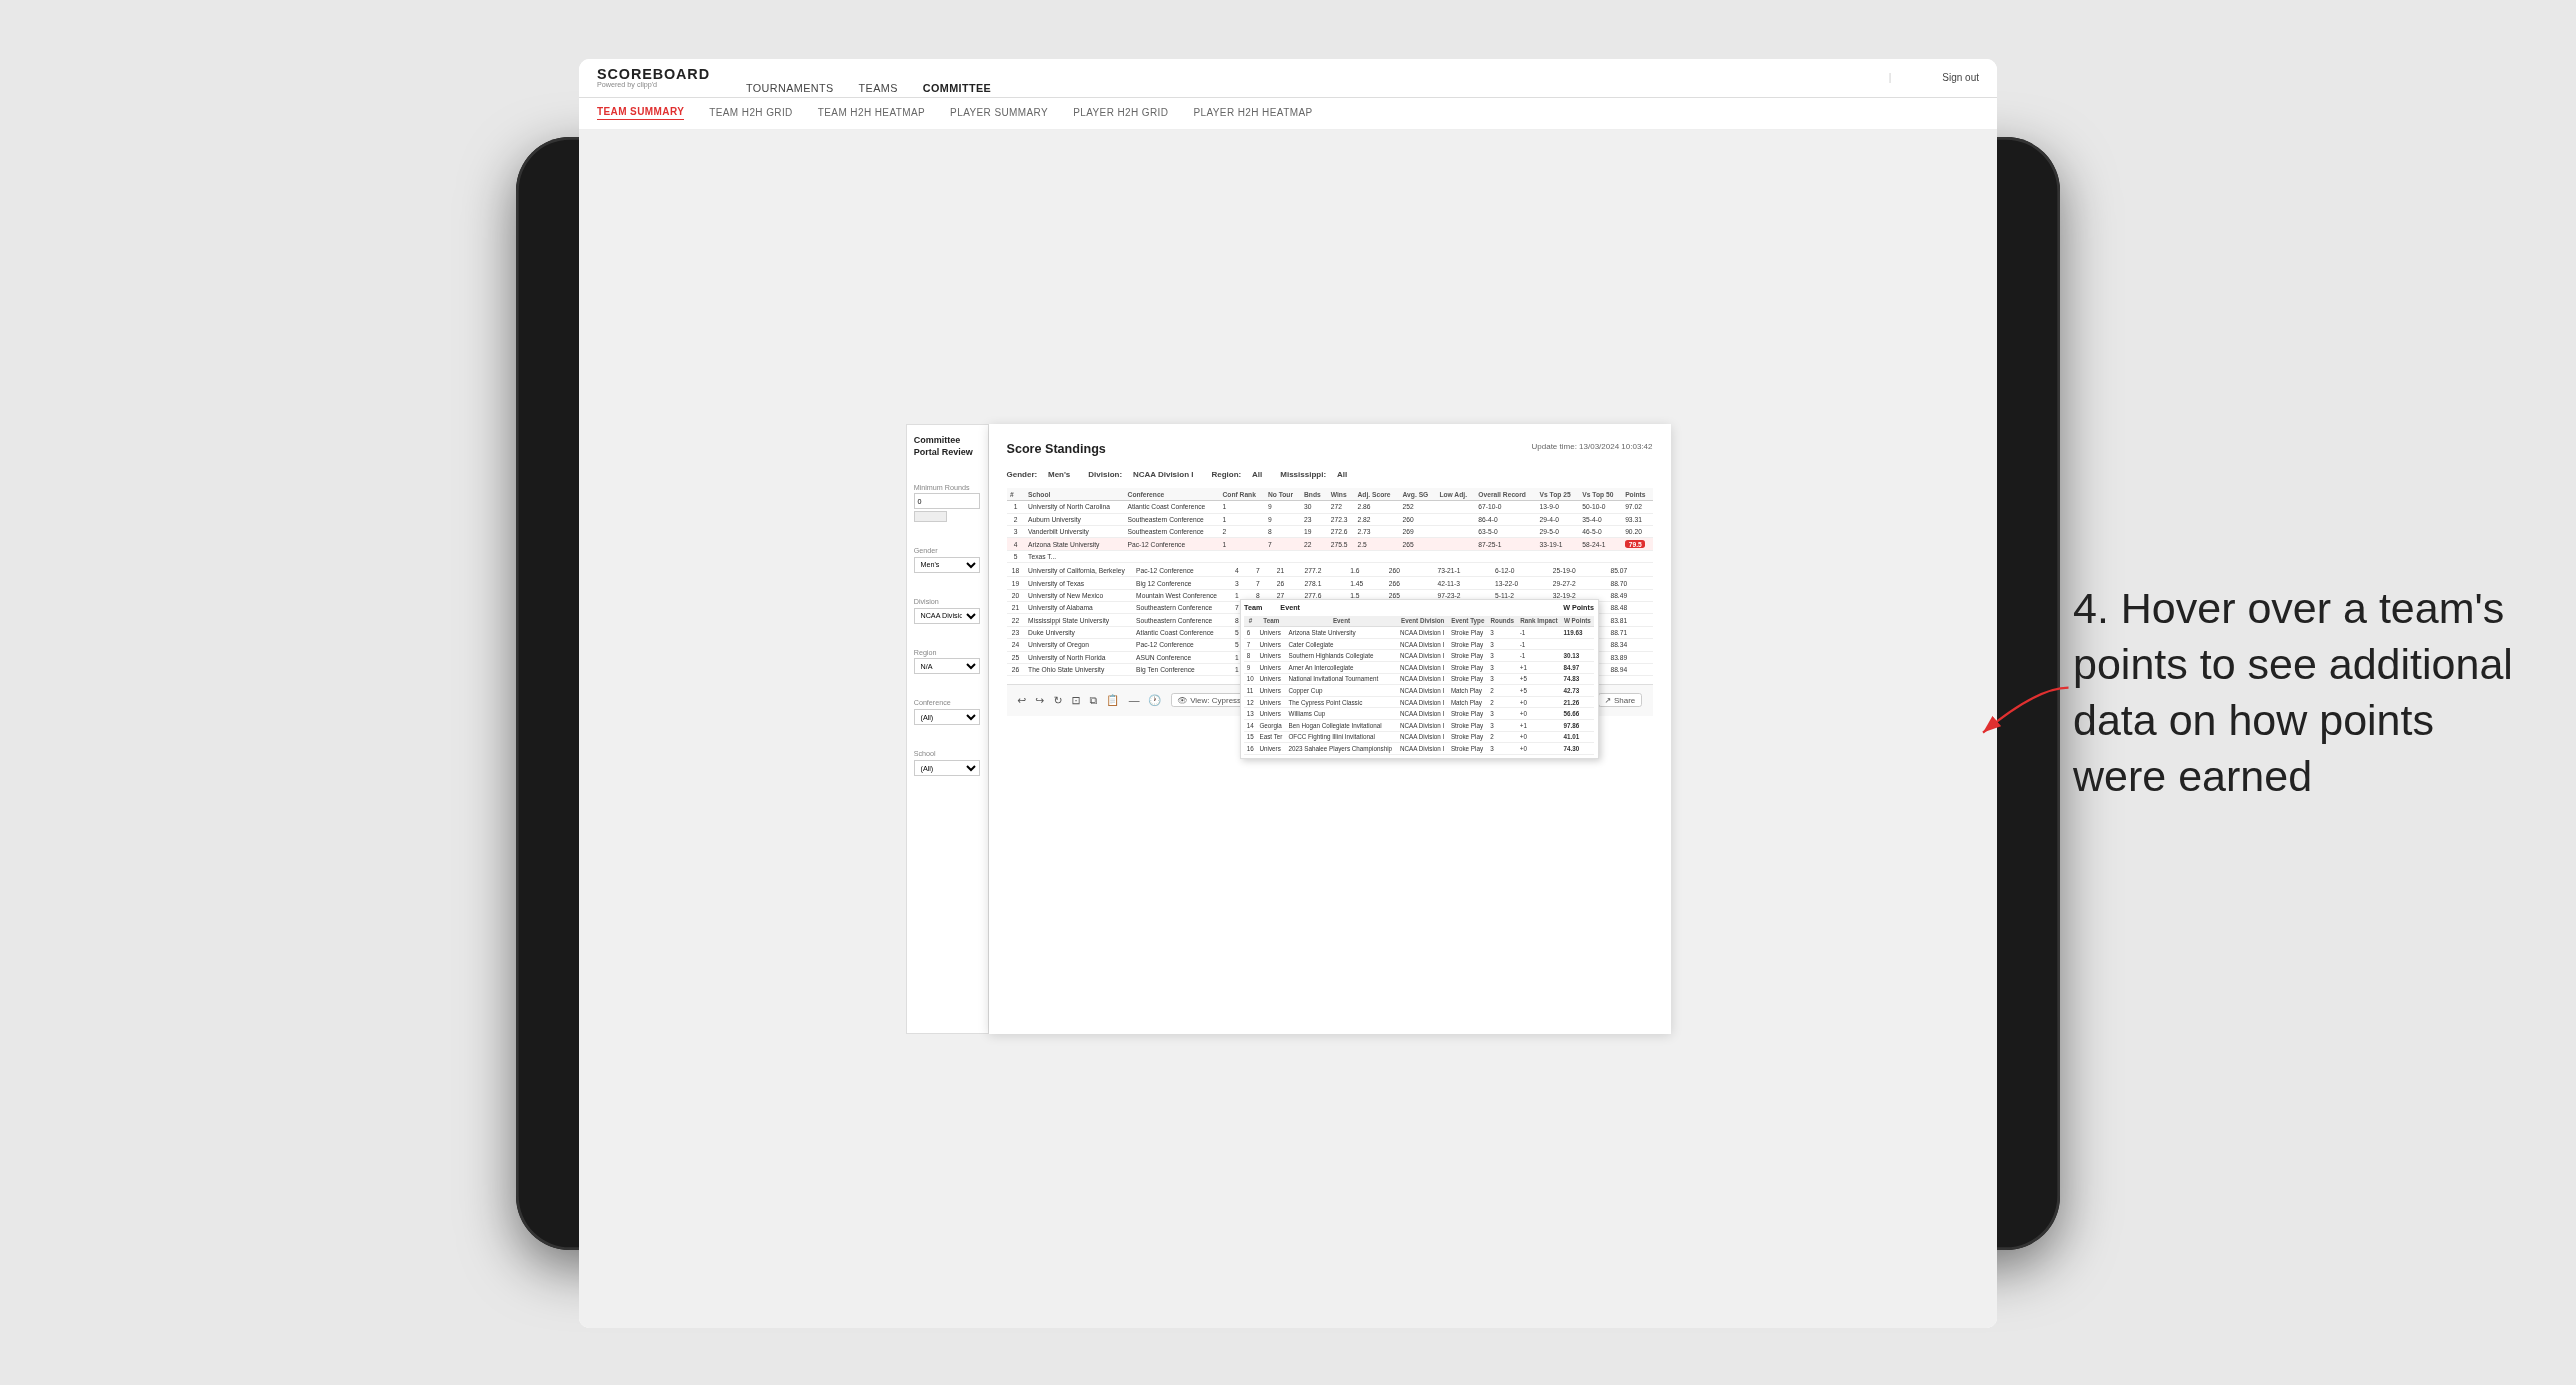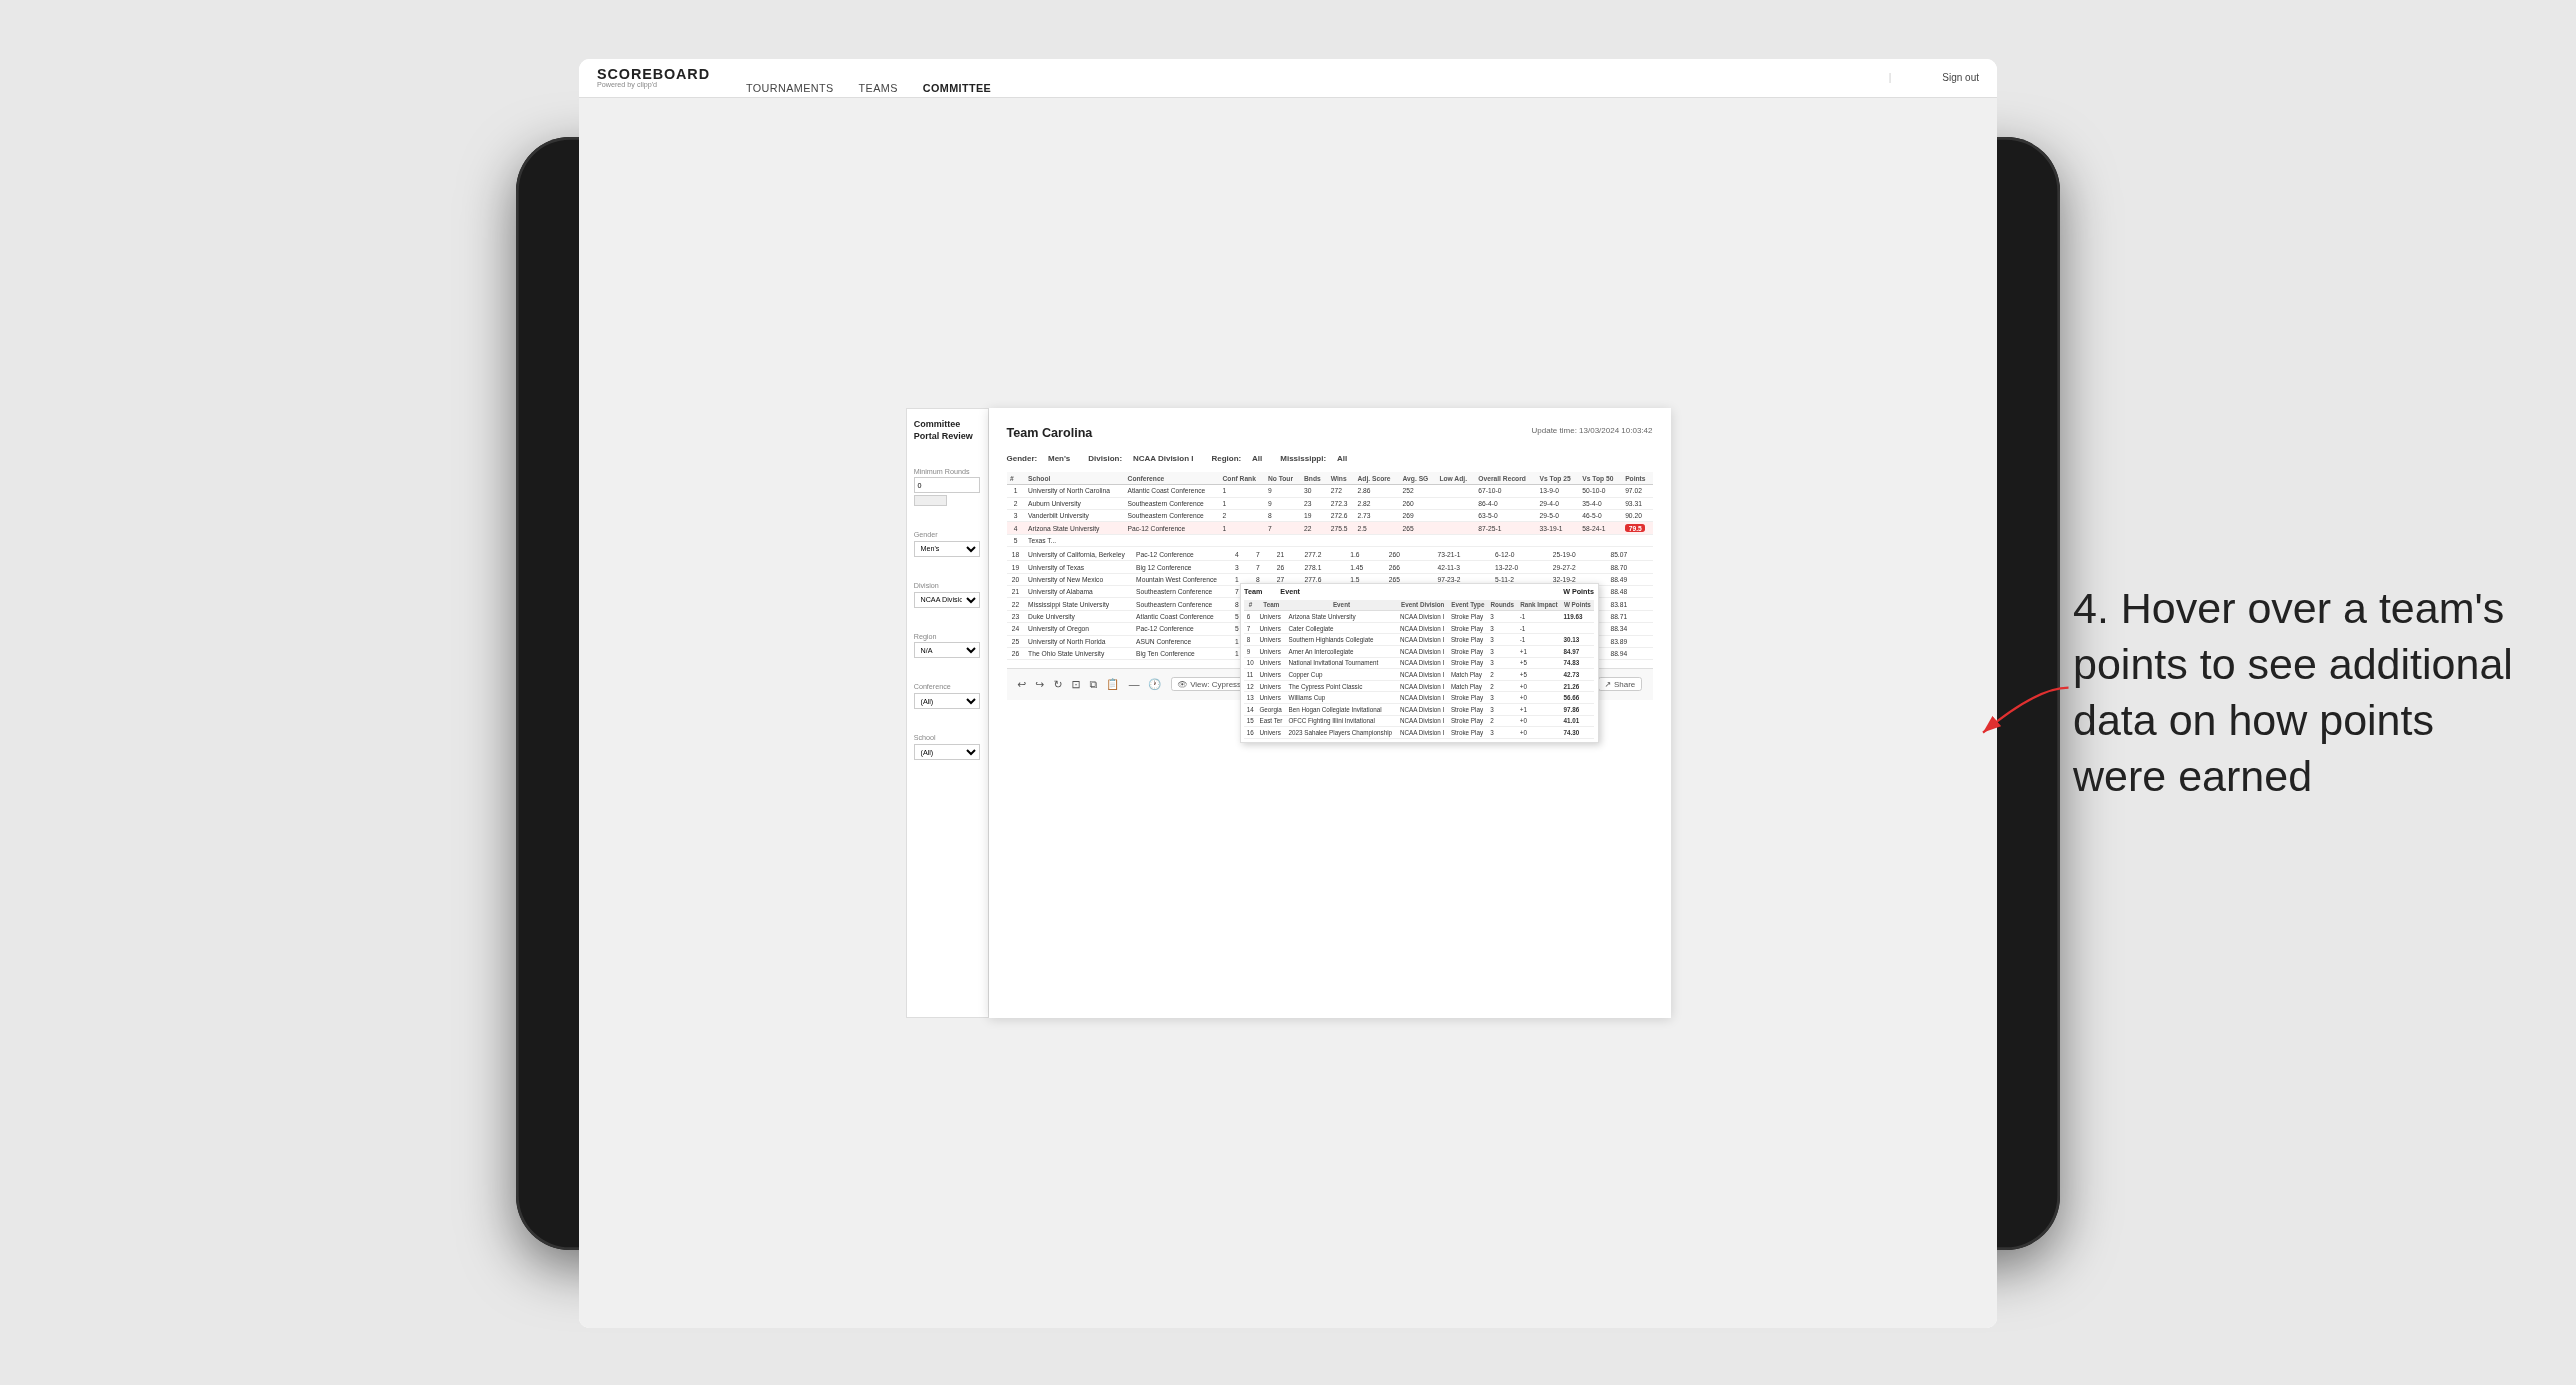--- a/index.html
+++ b/index.html
@@ -362,20 +362,28 @@
       </div>
       <div class="nav-links">
         <span class="nav-link">TOURNAMENTS</span>
         <span class="nav-link">TEAMS</span>
         <span class="nav-link active">COMMITTEE</span>
       </div>
       <span class="nav-divider">|</span>
       <span class="sign-out">Sign out</span>
     </div>
 
+    <div class="sub-nav">
+      <span class="sub-nav-link active">TEAM SUMMARY</span>
+      <span class="sub-nav-link">TEAM H2H GRID</span>
+      <span class="sub-nav-link">TEAM H2H HEATMAP</span>
+      <span class="sub-nav-link">PLAYER SUMMARY</span>
+      <span class="sub-nav-link">PLAYER H2H GRID</span>
+      <span class="sub-nav-link">PLAYER H2H HEATMAP</span>
+    </div>
 
     <div class="main-content">
 
       <div class="report-area">
 
         <div style="display:flex; align-items:flex-start; gap:0;">
 
           <div class="left-panel" style="background:#fff; border:0.9px solid #ddd; height:100%; min-height:610px; padding:10.8px 7.2px;">
             <div class="panel-title">Committee<br>Portal Review</div>
 
@@ -408,21 +416,21 @@
 
             <div class="panel-label">School</div>
             <select class="panel-select">
               <option>(All)</option>
             </select>
           </div>
 
           <div class="report-page" style="min-width:628px; max-width:682px; position:relative;">
 
             <div class="report-header">
-              <div class="section-title">Team Carolina</div>
+              <div class="section-title">Score Standings</div>
               <div class="report-right">
                 <span>Update time:</span>
                 <span>13/03/2024 10:03:42</span>
               </div>
             </div>
 
             <div class="filter-row">
               <span class="filter-label">Gender:</span>
               <span class="filter-val">Men's</span>
               <span style="margin-left:7.2px;" class="filter-label">Division:</span>

